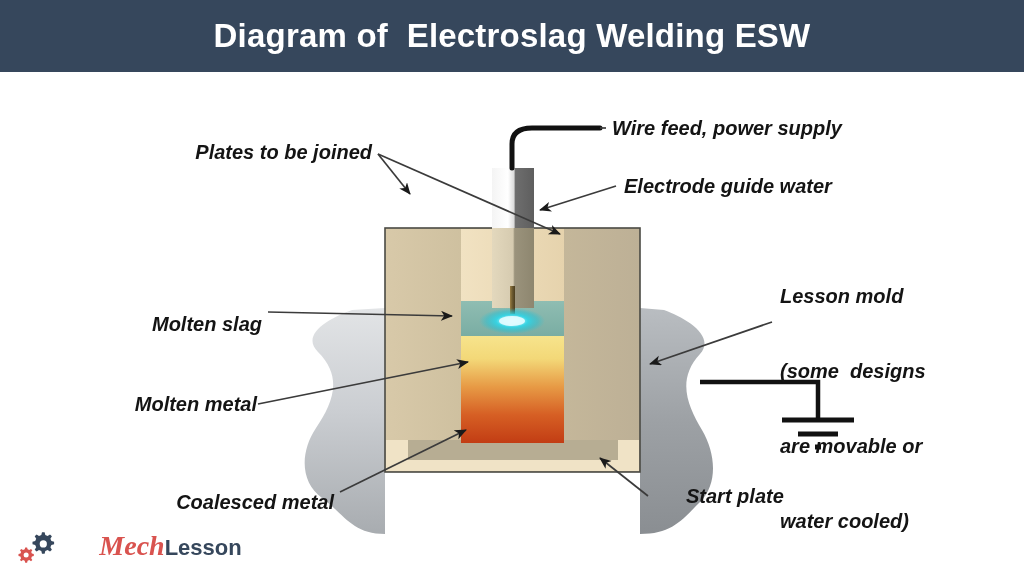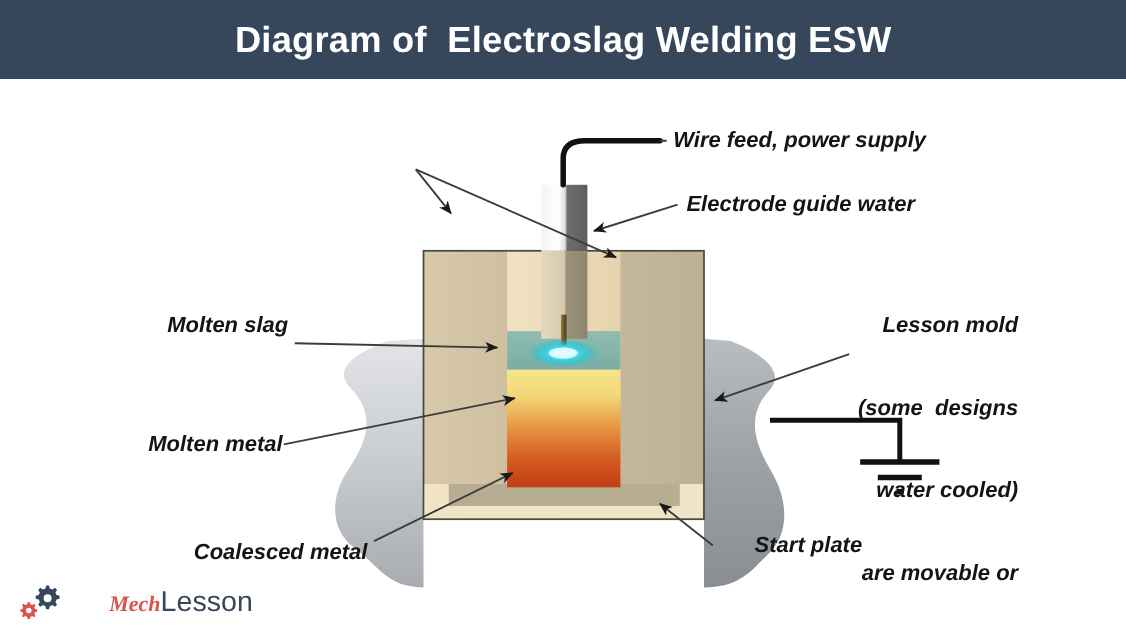--- a/index.html
+++ b/index.html
@@ -36,35 +36,35 @@
   .lbl{
     position:absolute;
     font-family:"Liberation Sans", sans-serif;
     font-style:italic;
     font-weight:bold;
     font-size:20px;
     color:#141414;
     white-space:pre;
     line-height:25px;
   }
-  .lbl.r{text-align:right;}
+  .lbl.r{text-align:left;}
   .lbl.l{text-align:right;}
 
   
   .logo{position:absolute;left:18px;top:524px;height:44px;display:flex;align-items:center;}
   .logo-gears{position:relative;width:40px;height:34px;}
   .logo-text{font-size:26px;white-space:pre;margin-left:-2px;}
   .logo-mech{
     font-family:"Liberation Serif", serif;
     font-style:italic;font-weight:bold;
-    color:#d9534f;font-size:20px;
+    color:#d9534f;font-size:28px;
   }
   .logo-lesson{
     font-family:"Liberation Sans", sans-serif;
-    font-weight:normal;color:#36475c;font-size:26px;
+    font-weight:bold;color:#36475c;font-size:22px;
   }
 </style>
 </head>
 <body>
 
 <div id="root">
 
   <div class="header">
     <div class="header-title">Diagram of  Electroslag Welding ESW</div>
   </div>
@@ -211,36 +211,37 @@
         <path d="M600,56 L606,56"></path>
 
         <path d="M616,114 L540,138" marker-end="url(#ah)"></path>
 
         <path d="M772,250 L650,292" marker-end="url(#ah)"></path>
 
         <path d="M648,424 L600,386" marker-end="url(#ah)"></path>
       </g>
     </svg>
 
-
-    <div class="lbl l" style="left:116px;top:212px;width:146px;">Molten slag</div>
+    <div class="lbl l" style="left:176px;top:68px;width:196px;">Plates to be joined</div>
+
+    <div class="lbl l" style="left:116px;top:240px;width:146px;">Molten slag</div>
 
     <div class="lbl l" style="left:115px;top:320px;width:142px;">Molten metal</div>
 
     <div class="lbl l" style="left:152px;top:418px;width:182px;">Coalesced metal</div>
 
     <div class="lbl r" style="left:612px;top:44px;">Wire feed, power supply</div>
 
     <div class="lbl r" style="left:624px;top:102px;">Electrode guide water</div>
 
     <div class="lbl r" style="left:780px;top:162px;">
       <div>Lesson mold</div>
       <div>(some  designs</div>
+      <div>are movable or</div>
       <div>water cooled)</div>
-      <div>are movable or</div>
     </div>
 
     <div class="lbl r" style="left:650px;top:412px;margin-left:36px;">Start plate</div>
   </div>
 
   <div class="logo">
     <div class="logo-gears">
       <svg width="40" height="34" viewBox="0 0 40 34">
         <g fill="#36475c">
           <path d="M24,3.2 l2.6,0 l0.7,2.7 l2.3,1.0 l2.4,-1.5 l1.9,1.9 l-1.5,2.4 l1.0,2.3 l2.7,0.7 l0,2.6

